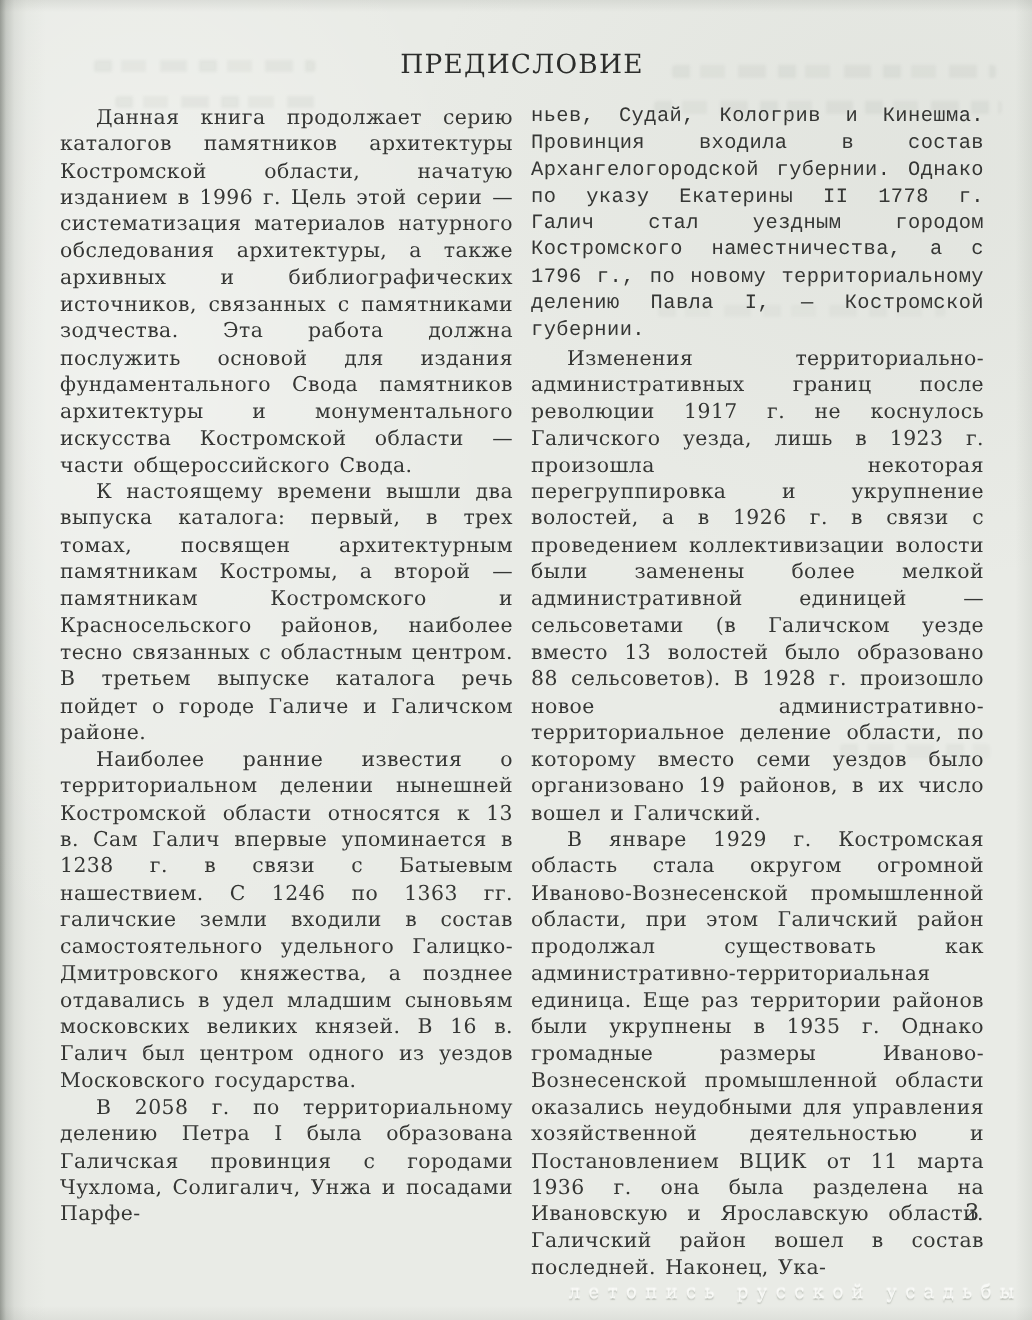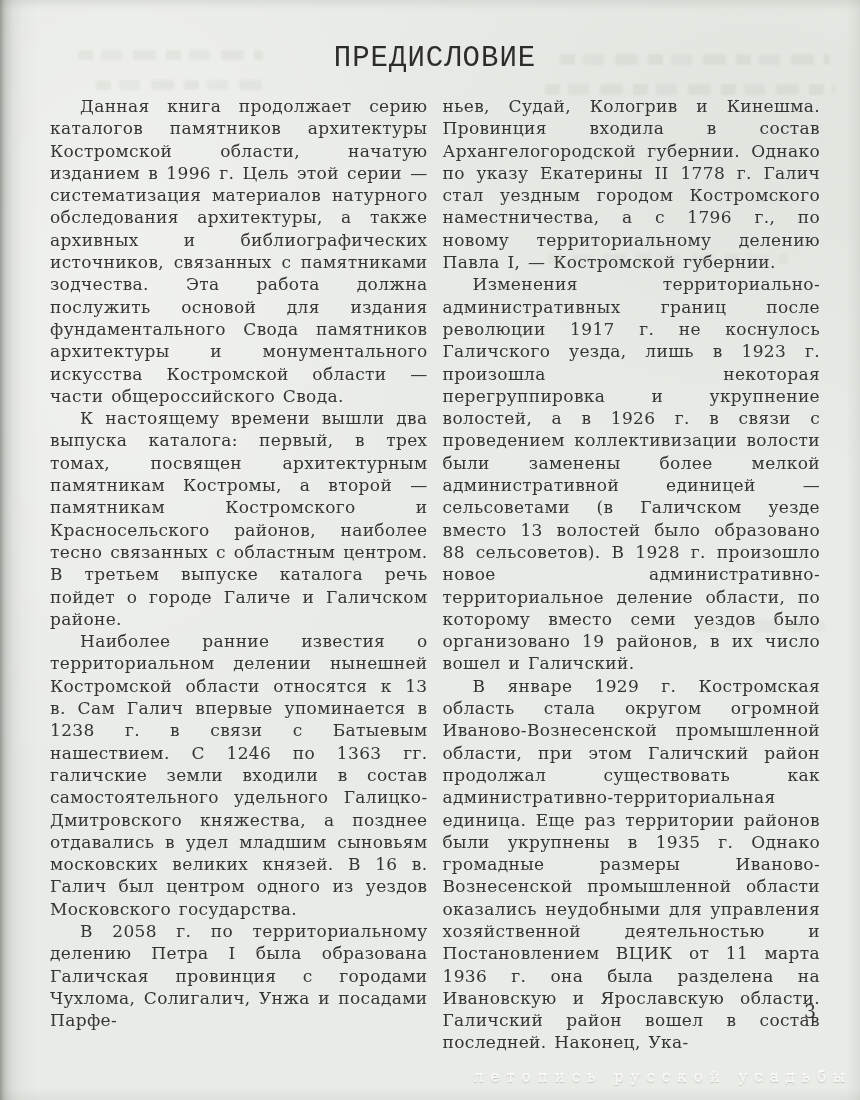--- a/index.html
+++ b/index.html
@@ -49,26 +49,25 @@
     pointer-events: none;
   }
   .content {
     position: absolute;
     left: 50px;
     right: 40px;
     top: 42px;
   }
   .title {
     text-align: center;
-    font-size: 29px;
+    font-size: 22px;
     font-weight: 400;
     letter-spacing: 1px;
     color: #2c2d2b;
     margin: 0 0 20px 0;
-    font-family: Liberation Mono, monospace;
   }
   .columns {
     display: flex;
     gap: 15px;
     margin-top: 14px;
   }
   .col {
     flex: 1;
     text-align: justify;
     font-size: 17px;
@@ -76,20 +75,21 @@
     color: #353634;
     letter-spacing: 0.35px;
     word-spacing: 2px;
   }
   .col p {
     margin: 0;
     text-indent: 30px;
   }
   .col p.no-indent {
     text-indent: 0;
+    font-family: Liberation Mono, monospace;
   }
   .page-number {
     position: absolute;
     top: 1000px;
     right: 44px;
     font-size: 19px;
     color: #353634;
   }
   .watermark {
     position: absolute;

